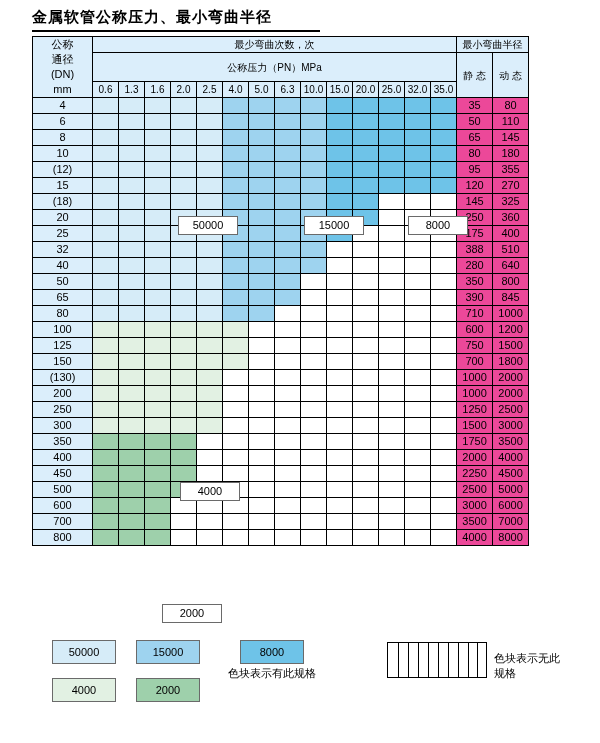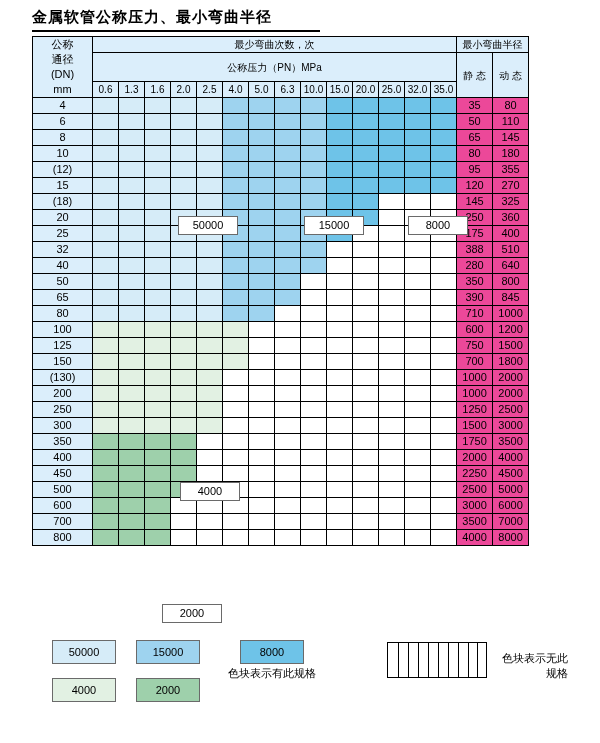--- a/index.html
+++ b/index.html
@@ -70,21 +70,21 @@
   .lg-chip{
     position:absolute;border:1px solid #6a6a6a;width:62px;height:22px;
   }
   .nospec{
     position:absolute;left:355px;top:6px;width:98px;height:34px;border:1px solid #000;
     background:#fff;
   }
   .nospec i{
     position:absolute;top:0;width:1px;height:100%;background:#000;
   }
-  .nospec-label{position:absolute;left:462px;top:15px;font-size:11px;text-align:right;}
+  .nospec-label{position:absolute;left:462px;top:15px;font-size:11px;}
   .colorlabel{position:absolute;left:196px;top:30px;font-size:11px;}
 </style>
 </head>
 <body>
 
 <div id="title">金属软管公称压力、最小弯曲半径</div>
 <div id="title-rule"></div>
 
 <div id="table-wrap">
   <table class="main">

